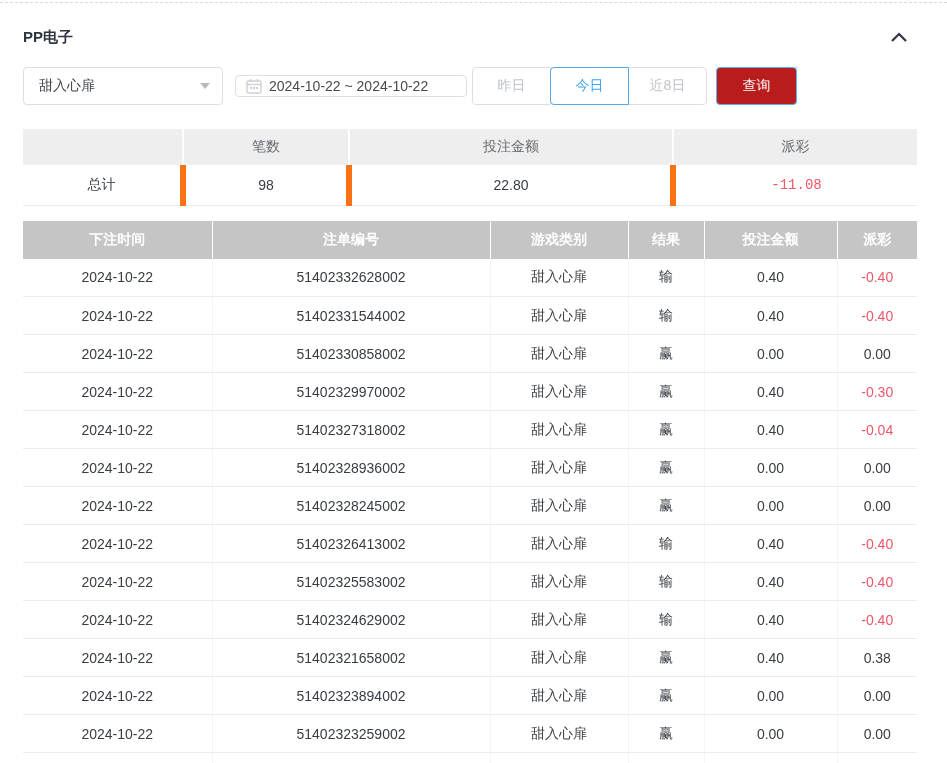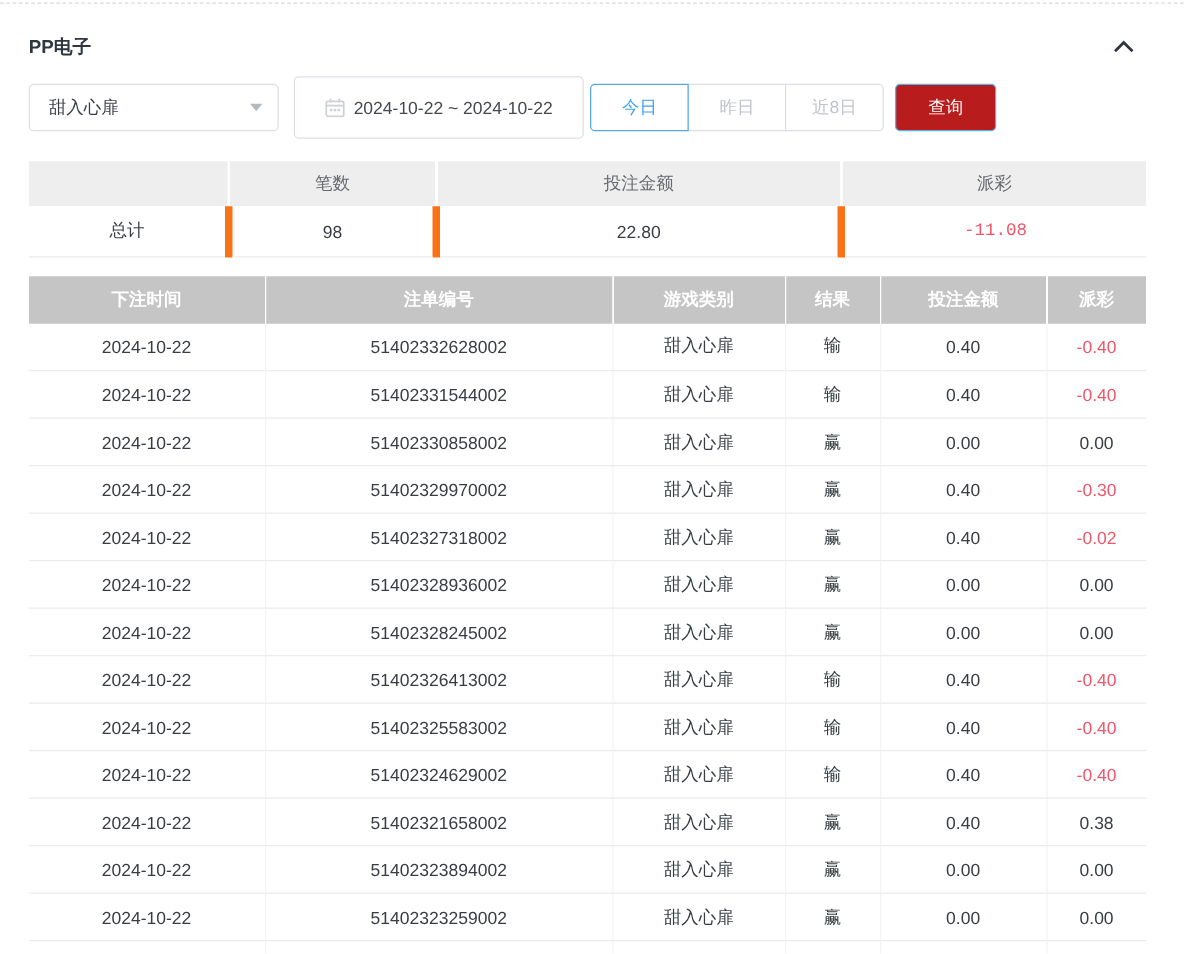--- a/index.html
+++ b/index.html
@@ -15,23 +15,23 @@
   .collapse-btn { width: 20px; height: 20px; display: flex; align-items: center;
     justify-content: center; cursor: pointer; margin-right: 8px; }
 
   
   .filters { display: flex; align-items: center; margin-top: 20px; height: 38px; }
   .select-box { width: 200px; height: 38px; border: 1px solid #dcdfe6; border-radius: 4px;
     display: flex; align-items: center; justify-content: space-between; padding: 0 12px 0 15px;
     font-size: 14px; color: #3a3f46; cursor: pointer; background: #fff; }
   .caret-down { width: 0; height: 0; border-left: 5px solid transparent;
     border-right: 5px solid transparent; border-top: 6px solid #b6babf; }
-  .date-box { width: 232px; height: 50px; border: 1px solid #dcdfe6; border-radius: 4px;
+  .date-box { width: 232px; height: 22px; border: 1px solid #dcdfe6; border-radius: 4px;
     display: flex; align-items: center; padding: 0 10px; margin-left: 12px;
-    font-size: 14px; color: #45494f; background: #fff; cursor: text; justify-content: center; }
+    font-size: 14px; color: #45494f; background: #fff; cursor: text; }
   .cal-icon { margin-right: 7px; flex: 0 0 auto; display: flex; }
   .date-text { white-space: nowrap; }
 
   .btn-group { display: flex; margin-left: 5px; }
   .qbtn { width: 79px; height: 38px; background: #fff; border: 1px solid #dcdfe6;
     font-size: 14px; color: #c0c4cc; cursor: pointer; margin-left: -1px; position: relative;
     font-family: inherit; }
   .qbtn:first-child { border-radius: 4px 0 0 4px; margin-left: 0; }
   .qbtn:last-child { border-radius: 0 4px 4px 0; }
   .qbtn.active { border: 1px solid #55a8e9; color: #3ea2e9; z-index: 1; border-radius: 4px 0 0 4px; }
@@ -92,22 +92,22 @@
           <line x1="11.5" y1="1" x2="11.5" y2="4" stroke="#cdd0d6" stroke-width="1.4"></line>
           <rect x="4" y="9" width="2" height="2" fill="#cdd0d6"></rect>
           <rect x="7" y="9" width="2" height="2" fill="#cdd0d6"></rect>
           <rect x="10" y="9" width="2" height="2" fill="#cdd0d6"></rect>
         </svg>
       </span>
       <span class="date-text">2024-10-22 ~ 2024-10-22</span>
     </div>
 
     <div class="btn-group">
+      <button class="qbtn">昨日</button>
       <button class="qbtn active">今日</button>
-      <button class="qbtn">昨日</button>
       <button class="qbtn">近8日</button>
     </div>
 
     <button class="query-btn">查询</button>
   </div>
 
   <table class="summary-table">
     <colgroup>
         <col style="width:160px">
         <col style="width:166px">
@@ -183,21 +183,21 @@
           <td>赢</td>
           <td>0.40</td>
           <td class="money neg">-0.30</td>
         </tr>
         <tr>
           <td>2024-10-22</td>
           <td>51402327318002</td>
           <td>甜入心扉</td>
           <td>赢</td>
           <td>0.40</td>
-          <td class="money neg">-0.02</td>
+          <td class="money neg">-0.04</td>
         </tr>
         <tr>
           <td>2024-10-22</td>
           <td>51402328936002</td>
           <td>甜入心扉</td>
           <td>赢</td>
           <td>0.00</td>
           <td class="money">0.00</td>
         </tr>
         <tr>

